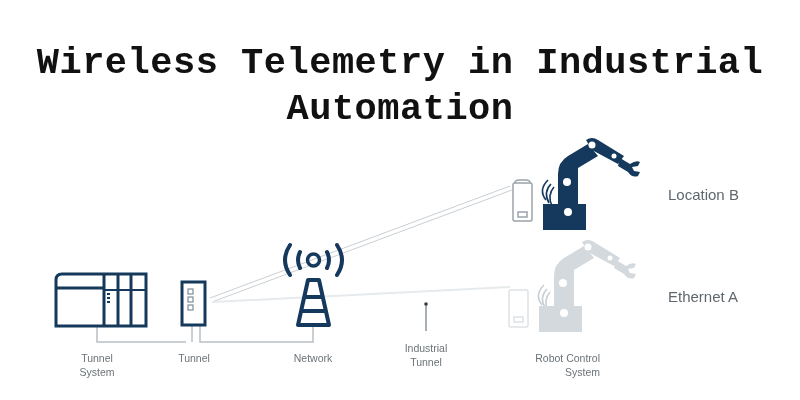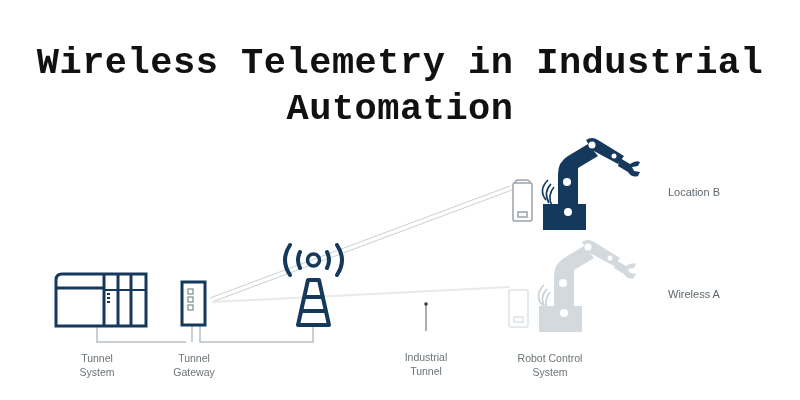--- a/index.html
+++ b/index.html
@@ -9,21 +9,21 @@
     font-family:Liberation Mono, monospace; font-weight:bold; font-size:37px;
     line-height:46px; color:#111111; letter-spacing:0.5px;
   }
   .title span { display:block; }
   svg.diagram { position:absolute; left:0; top:0; }
   .lbl {
     position:absolute; font-family:"Liberation Sans", sans-serif; font-size:10.5px;
     color:#6b7378; text-align:center; line-height:14px; width:100px;
   }
   .lbl span { display:block; }
-  .loc { position:absolute; font-family:"Liberation Sans", sans-serif; font-size:11px; color:#5f676d;padding-left:15px; }
+  .loc { position:absolute; font-family:"Liberation Sans", sans-serif; font-size:15px; color:#5f676d;padding-left:15px; }
 </style>
 </head>
 <body>
 
 <div class="title">
   <span>Wireless Telemetry in Industrial</span>
   <span>Automation</span>
 </div>
 
 <svg class="diagram" width="800" height="400" viewBox="0 0 800 400">
@@ -127,27 +127,27 @@
     <path d="M616 260 L626 266 Q632 262 636 264 L634 268 L628 269 L630 273 L636 274 L634 278 Q628 280 624 274 L614 268 Z" fill="#d3d9dd"></path>
   </g>
 </svg>
 
 <div class="lbl" style="left:47px; top:351px;">
   <span>Tunnel</span>
   <span>System</span>
 </div>
 <div class="lbl" style="left:144px; top:351px;">
   <span>Tunnel</span>
-  <span>Gateway</span>
 </div>
 <div class="lbl" style="left:263px; top:351px;">
+  <span>Network</span>
 </div>
-<div class="lbl" style="left:376px; top:350px;">
+<div class="lbl" style="left:376px; top:341px;">
   <span>Industrial</span>
   <span>Tunnel</span>
 </div>
-<div class="lbl" style="left:500px; top:351px;">
+<div class="lbl" style="left:500px; top:351px;text-align:right;">
   <span>Robot Control</span>
   <span>System</span>
 </div>
 
 <div class="loc" style="left:653px; top:186px;">Location B</div>
-<div class="loc" style="left:653px; top:288px;">Wireless A</div>
+<div class="loc" style="left:653px; top:288px;">Ethernet A</div>
 
 </body></html>

